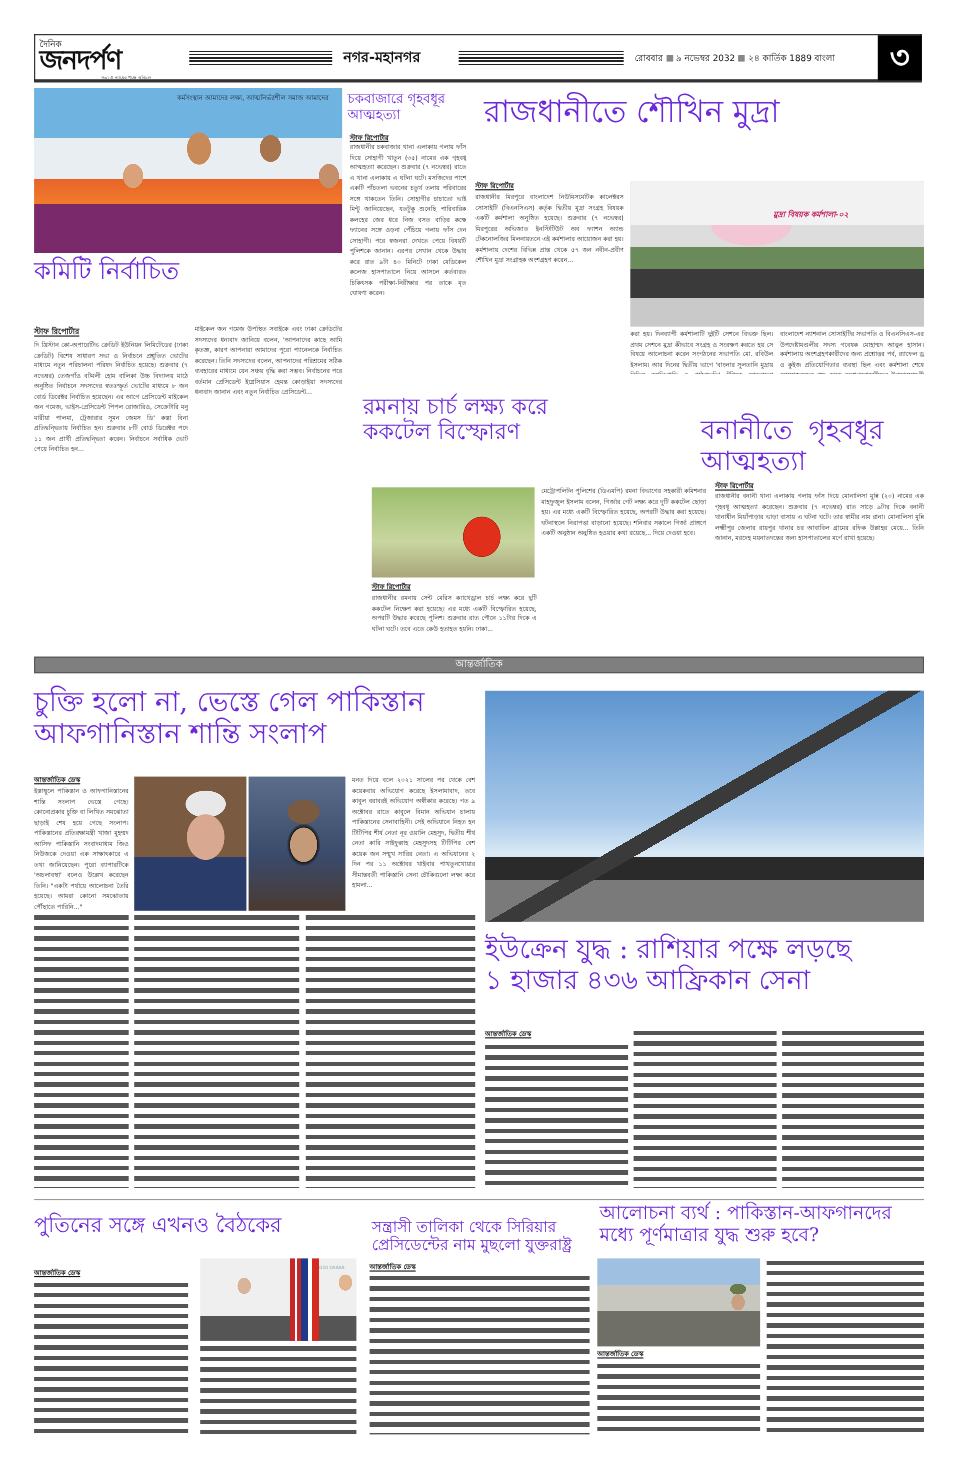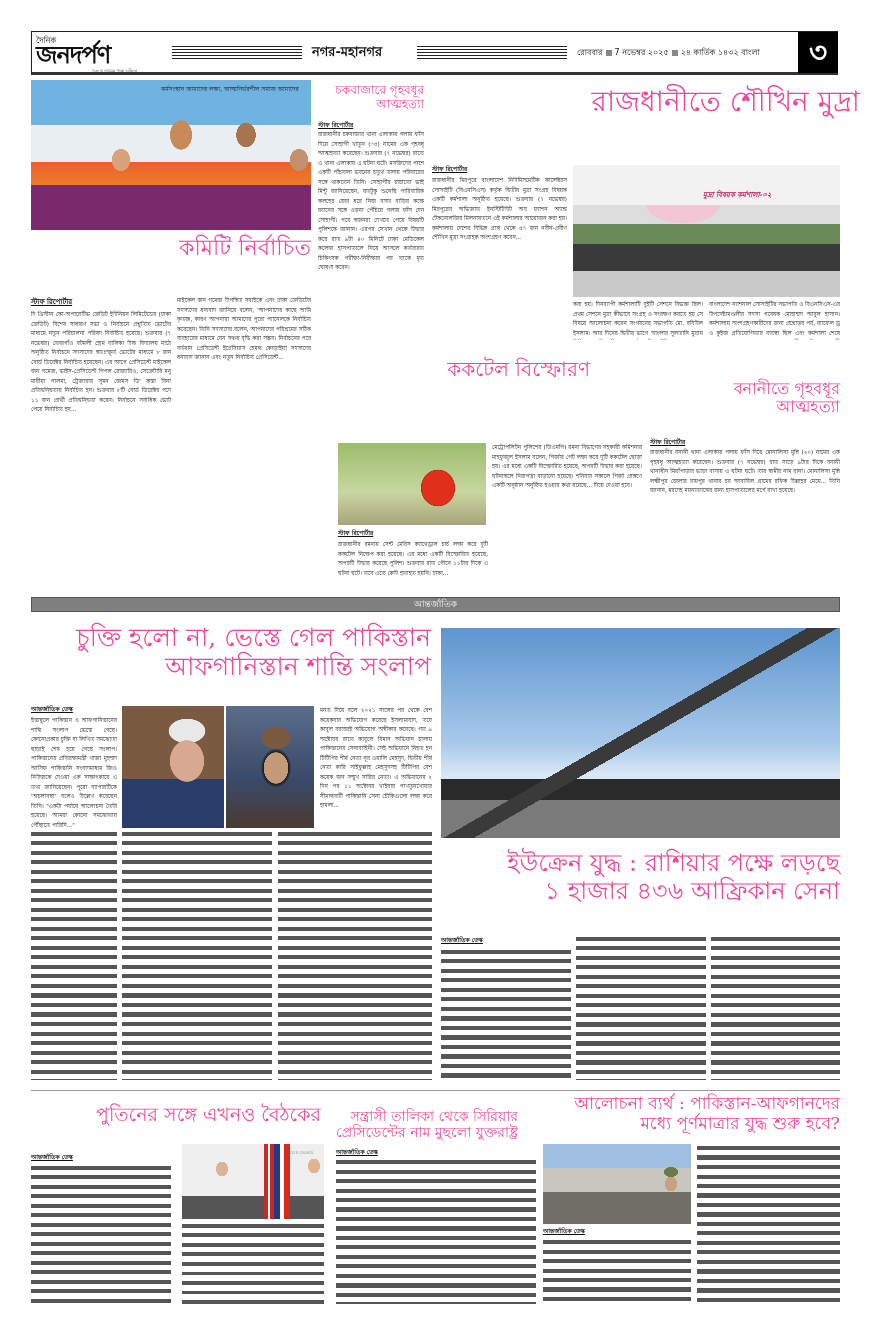--- a/index.html
+++ b/index.html
@@ -50,39 +50,39 @@
       radial-gradient(ellipse 10px 12px at 40px 25px, #d9b49a 60%, transparent 62%),
       radial-gradient(ellipse 10px 12px at 132px 22px, #e0b58f 60%, transparent 62%),
       linear-gradient(to right, transparent 0 82px, #c62828 82px 86px, #fff 86px 88px, #c62828 88px 92px, #1e3a8a 92px 98px, #fff 98px 102px, #d52b1e 102px 108px, transparent 108px),
       linear-gradient(to bottom, #efefef 0 70%, #555 70%); }
   .ph-soldier { background:
       radial-gradient(ellipse 10px 12px at 128px 40px, #c9a080 60%, transparent 62%),
       radial-gradient(ellipse 12px 8px at 128px 28px, #6b7a4a 60%, transparent 62%),
       linear-gradient(to bottom, #9fc0e0 0 30%, #c7c7bf 30% 60%, #6f6f68 60%); }
 
   
-  .headline { font-family: "DejaVu Serif", serif; color: #ec4899; text-align: right; line-height: 1.15; font-weight: normal; }
+  .headline { font-family: "DejaVu Serif", serif; color: #6d28d9; text-align: left; line-height: 1.15; font-weight: normal; }
   .byline { font-size: 7px; font-weight: bold; text-decoration: underline; }
   .body-text { font-size: 5.6px; line-height: 9.5px; color: #222; text-align: justify; overflow: hidden; }
   .body-text.lines { background: repeating-linear-gradient(to bottom, transparent 0 2px, #555 2px 6px, transparent 6px 9.5px); color: transparent; }
   .section-bar { left: 31px; top: 597px; width: 809px; height: 15px; background: #7f7f7f; border: 1px solid #555; color: #fff; font-size: 9px; text-align: center; line-height: 13px; }
   .hr { background: #999; height: 1px; }
 </style>
 </head>
 <body>
 
 <div class="abs masthead">
   <span class="abs logo-small">দৈনিক</span>
   <span class="abs logo-main">জনদর্পণ</span>
   <span class="abs logo-tag">সত্য ও ন্যায়ের পক্ষে অবিচল</span>
   <div class="abs rules" style="left:140px;width:130px;"></div>
   <span class="abs section-name">নগর-মহানগর</span>
   <div class="abs rules" style="left:385px;width:150px;"></div>
   <div class="abs dateline">
-    <span>রোববার</span><span class="sq"></span><span>7 নভেম্বর ২০২৫</span><span class="sq"></span><span>২৪ কার্তিক ১৪৩২ বাংলা</span>
+    <span>রোববার</span><span class="sq"></span><span>৯ নভেম্বর 2032</span><span class="sq"></span><span>২৪ কার্তিক 1889 বাংলা</span>
   </div>
   <div class="abs page-no">৩</div>
 </div>
 
 <div class="abs photo ph-garland" style="left:31px;top:80px;width:280px;height:150px;">
   <span class="abs" style="left:130px;top:4px;font-size:6px;color:#223;">কর্মসংস্থান আমাদের লক্ষ্য, আত্মনির্ভরশীল সমাজ আমাদের</span>
 </div>
 <div class="abs headline" style="left:31px;top:235px;width:280px;font-size:22px;">
   <div>কমিটি নির্বাচিত</div>
 </div>
@@ -102,28 +102,29 @@
 </div>
 <div class="abs byline" style="left:432px;top:164px;font-size:6px;">স্টাফ রিপোর্টার</div>
 <div class="abs body-text" style="left:432px;top:176px;width:135px;height:164px;">রাজধানীর মিরপুরে বাংলাদেশ নিউমিসমেটিক কালেক্টরস সোসাইটি (বিএনসিএস) কর্তৃক দ্বিতীয় মুদ্রা সংগ্রহ বিষয়ক একটি কর্মশালা অনুষ্ঠিত হয়েছে। শুক্রবার (৭ নভেম্বর) মিরপুরের অভিজাত ইনস্টিটিউট অব ফ্যাশন অ্যান্ড টেকনোলজির মিলনায়তনে এই কর্মশালার আয়োজন করা হয়। কর্মশালায় দেশের বিভিন্ন প্রান্ত থেকে ৫৭ জন নবীন-প্রবীণ শৌখিন মুদ্রা সংগ্রাহক অংশগ্রহণ করেন...</div>
 <div class="abs photo ph-workshop" style="left:573px;top:165px;width:267px;height:132px;">
   <span class="abs" style="left:130px;top:24px;font-size:7px;color:#c2185b;font-weight:bold;">মুদ্রা বিষয়ক কর্মশালা-০২</span>
 </div>
 <div class="abs body-text" style="left:573px;top:300px;width:130px;height:40px;">করা হয়। দিনব্যাপী কর্মশালাটি দুইটি সেশনে বিভক্ত ছিল। প্রথম সেশনে মুদ্রা কীভাবে সংগ্রহ ও সংরক্ষণ করতে হয় সে বিষয়ে আলোচনা করেন সংগঠনের সভাপতি মো. রবিউল ইসলাম। আর দিনের দ্বিতীয় ভাগে 'বাংলার সুলতানি মুদ্রায় বিভিন্ন ক্যালিগ্রাফি ও পাঠপদ্ধতি' টপিকে আলোচনা করেন...</div>
 <div class="abs body-text" style="left:709px;top:300px;width:131px;height:40px;">বাংলাদেশ ন্যাশনাল সোসাইটির সভাপতি ও বিএনসিএস-এর উপদেষ্টামণ্ডলীর সদস্য গবেষক মোহাম্মদ আবুল হাসান। কর্মশালায় অংশগ্রহণকারীদের জন্য প্রশ্নোত্তর পর্ব, র‍্যাফেল ড্র ও কুইজ প্রতিযোগিতার ব্যবস্থা ছিল এবং কর্মশালা শেষে আয়োজকদের পক্ষ থেকে অংশগ্রহণকারীদের উপহারসামগ্রী ও সনদপত্র প্রদান করা হয়।</div>
 
 <div class="abs headline" style="left:330px;top:358px;width:260px;font-size:20px;">
+  <div>রমনায় চার্চ লক্ষ্য করে</div>
   <div>ককটেল বিস্ফোরণ</div>
 </div>
 <div class="abs photo ph-cup" style="left:338px;top:443px;width:148px;height:82px;"></div>
 <div class="abs byline" style="left:338px;top:528px;font-size:6px;">স্টাফ রিপোর্টার</div>
 <div class="abs body-text" style="left:338px;top:540px;width:150px;height:40px;">রাজধানীর রমনায় সেন্ট মেরিস ক্যাথেড্রাল চার্চ লক্ষ্য করে দুটি ককটেল নিক্ষেপ করা হয়েছে। এর মধ্যে একটি বিস্ফোরিত হয়েছে, অপরটি উদ্ধার করেছে পুলিশ। শুক্রবার রাত পৌনে ১১টার দিকে এ ঘটনা ঘটে। তবে এতে কেউ হতাহত হয়নি। ঢাকা...</div>
 <div class="abs body-text" style="left:492px;top:443px;width:150px;height:137px;">মেট্রোপলিটন পুলিশের (ডিএমপি) রমনা বিভাগের সহকারী কমিশনার মাহফুজুল ইসলাম বলেন, গির্জার গেট লক্ষ্য করে দুটি ককটেল ছোড়া হয়। এর মধ্যে একটি বিস্ফোরিত হয়েছে, অপরটি উদ্ধার করা হয়েছে। ঘটনাস্থলে নিরাপত্তা বাড়ানো হয়েছে। শনিবার সকালে গির্জা প্রাঙ্গণে একটি অনুষ্ঠান অনুষ্ঠিত হওয়ার কথা রয়েছে... দিয়ে দেওয়া হবে।</div>
 
-<div class="abs headline" style="left:655px;top:380px;width:185px;font-size:16px;">
+<div class="abs headline" style="left:637px;top:380px;width:185px;font-size:24px;font-family:Liberation Mono, monospace;">
   <div>বনানীতে গৃহবধূর</div>
   <div>আত্মহত্যা</div>
 </div>
 <div class="abs byline" style="left:650px;top:437px;font-size:6px;">স্টাফ রিপোর্টার</div>
 <div class="abs body-text" style="left:650px;top:448px;width:190px;height:132px;">রাজধানীর বনানী থানা এলাকায় গলায় ফাঁস দিয়ে মোনালিসা মুন্নি (২০) নামের এক গৃহবধূ আত্মহত্যা করেছেন। শুক্রবার (৭ নভেম্বর) রাত সাড়ে ৯টার দিকে বনানী থানাধীন মিয়াঁপাড়ার ভাড়া বাসায় এ ঘটনা ঘটে। তার স্বামীর নাম রানা। মোনালিসা মুন্নি লক্ষ্মীপুর জেলার রায়পুর থানার চর আবাবিল গ্রামের রফিক উল্লাহর মেয়ে... তিনি জানান, মরদেহ ময়নাতদন্তের জন্য হাসপাতালের মর্গে রাখা হয়েছে।</div>
 
 <div class="abs section-bar">আন্তর্জাতিক</div>
 
 <div class="abs headline" style="left:31px;top:624px;width:400px;font-size:25px;">
   <div>চুক্তি হলো না, ভেস্তে গেল পাকিস্তান</div>
@@ -153,21 +154,21 @@
 <div class="abs headline" style="left:31px;top:1104px;width:290px;font-size:19px;">
   <div>পুতিনের সঙ্গে এখনও বৈঠকের</div>
 </div>
 <div class="abs byline" style="left:31px;top:1152px;font-size:6px;">আন্তর্জাতিক ডেস্ক</div>
 <div class="abs body-text lines" style="left:31px;top:1164px;width:140px;height:140px;">রাশিয়া-ইউক্রেন যুদ্ধ নিয়ে হাঙ্গেরির রাজধানী বুদাপেস্টে রুশ প্রেসিডেন্ট ভ্লাদিমির পুতিনের সঙ্গে বাতিল হওয়া বৈঠকটি এখনও হতে পারে বলে মন্তব্য করেছেন মার্কিন প্রেসিডেন্ট ডোনাল্ড ট্রাম্প। শুক্রবার হোয়াইট হাউসে হাঙ্গেরির প্রধানমন্ত্রী ভিক্টর অরবানের সঙ্গে বৈঠকের পর এক প্রশ্নের জবাবে ট্রাম্প এ কথা বলেন। এর আগে ট্রাম্প বলেছিলেন, "পুতিনের সঙ্গে বৈঠকের আলোচনা ছিল বলে এবং এখনও আছে, বেশ ভালোভাবেই আছে।" ইউক্রেনে যুদ্ধের অবসান নিয়ে গত অক্টোবরের শেষ দিকে হাঙ্গেরির রাজধানী বুদাপেস্টে ভ্লাদিমির পুতিনের সঙ্গে বৈঠক হওয়ার কথা ছিল ডোনাল্ড ট্রাম্পের। বৈঠকের আয়োজনের জন্য প্রস্তুতিও শুরু করেছিল হাঙ্গেরি। তবে এর মধ্যেই গত ২৩ অক্টোবর</div>
 <div class="abs photo ph-putin" style="left:182px;top:1144px;width:142px;height:75px;">
   <span class="abs" style="left:108px;top:6px;font-size:4px;color:#8aa;">G20 OSAKA</span>
 </div>
 <div class="abs body-text lines" style="left:182px;top:1222px;width:142px;height:82px;">অপ্রত্যাশিতভাবেই নির্ধারিত সেই বৈঠক বাতিল করেন ট্রাম্প। এর কারণ সম্পর্কে পরে ট্রাম্প বলেছিলেন, তার মনে হয়েছে যে এই বৈঠকে আমরা যা অর্জন করতে চাই তা সফল হবে না। তাই তিনি বৈঠকটি বাতিলের সিদ্ধান্ত নিয়েছেন। অরবানের ট্রিপটিতেও সেই কথার পুনরাবৃত্তি করেছেন যুক্তরাষ্ট্রের প্রেসিডেন্ট। তিনি বলেন, "আমি হাঙ্গেরির বুদাপেস্টেই এটি (বৈঠক) হোক। সেখানে আমার প্রস্তাবিত বৈঠকটি আমি বাতিল করেছিলাম। কারণ আমার মনে হয়েছিল সেটি থেকে গুরুত্বপূর্ণ কিছু আসবে না।</div>
 
-<div class="abs headline" style="left:313px;top:1108px;width:205px;font-size:14px;">
+<div class="abs headline" style="left:338px;top:1108px;width:205px;font-size:14px;">
   <div>সন্ত্রাসী তালিকা থেকে সিরিয়ার</div>
   <div>প্রেসিডেন্টের নাম মুছলো যুক্তরাষ্ট্র</div>
 </div>
 <div class="abs byline" style="left:336px;top:1147px;font-size:6px;">আন্তর্জাতিক ডেস্ক</div>
 <div class="abs body-text lines" style="left:336px;top:1158px;width:200px;height:146px;">সিরিয়ার প্রেসিডেন্ট আহমেদ আল শারা-এর নাম নিজেদের সন্ত্রাসী তালিকা থেকে মুছে দিয়েছে যুক্তরাষ্ট্র। শিগগিরই যুক্তরাষ্ট্র সফরের সূচি আছে শারা'র। তার আগেই এ পদক্ষেপ নিলো ওয়াশিংটন। শুক্রবার এক ঘোষণায় এ তথ্য জানিয়েছে মার্কিন পররাষ্ট্র মন্ত্রণালয়। ঘোষণায় বলা হয়েছে, শারাদের নেতৃত্বাধীন সরকার যুক্তরাষ্ট্রের সঙ্গে সহযোগিতামূলক সম্পর্ক গড়ে তুলেছে। আহমেদ আল শারা একসময় আলকায়েদার অন্যতম নেতা ও সশস্ত্র সংগঠন হায়াত তাহরির আল শাম (এইচটিএস) গঠন করেন তিনি। ২০২৪ সালের ডিসেম্বরে প্রেসিডেন্ট বাশার আল আসাদকে ক্ষমতাচ্যুত করার পর সিরিয়ার অন্তর্বর্তী প্রেসিডেন্ট হন শারা। ২০১১ সাল থেকে গৃহযুদ্ধ শুরু হয়েছিল সিরিয়ায়, যার চূড়ান্ত সমাপ্তি ঘটে ২০২৪ সালে বাশার আল আসাদের পতনের মধ্য দিয়ে। গৃহযুদ্ধের সময় আলকায়েদার প্রধান সংগঠক শারা-কে সন্ত্রাসী তালিকাভুক্ত করেছিল ওয়াশিংটন... দেখার নিষেধাজ্ঞা প্রত্যাহার করা হয়।</div>
 
 <div class="abs headline" style="left:545px;top:1094px;width:295px;font-size:17px;">
   <div>আলোচনা ব্যর্থ : পাকিস্তান-আফগানদের</div>
   <div>মধ্যে পূর্ণমাত্রার যুদ্ধ শুরু হবে?</div>
 </div>

